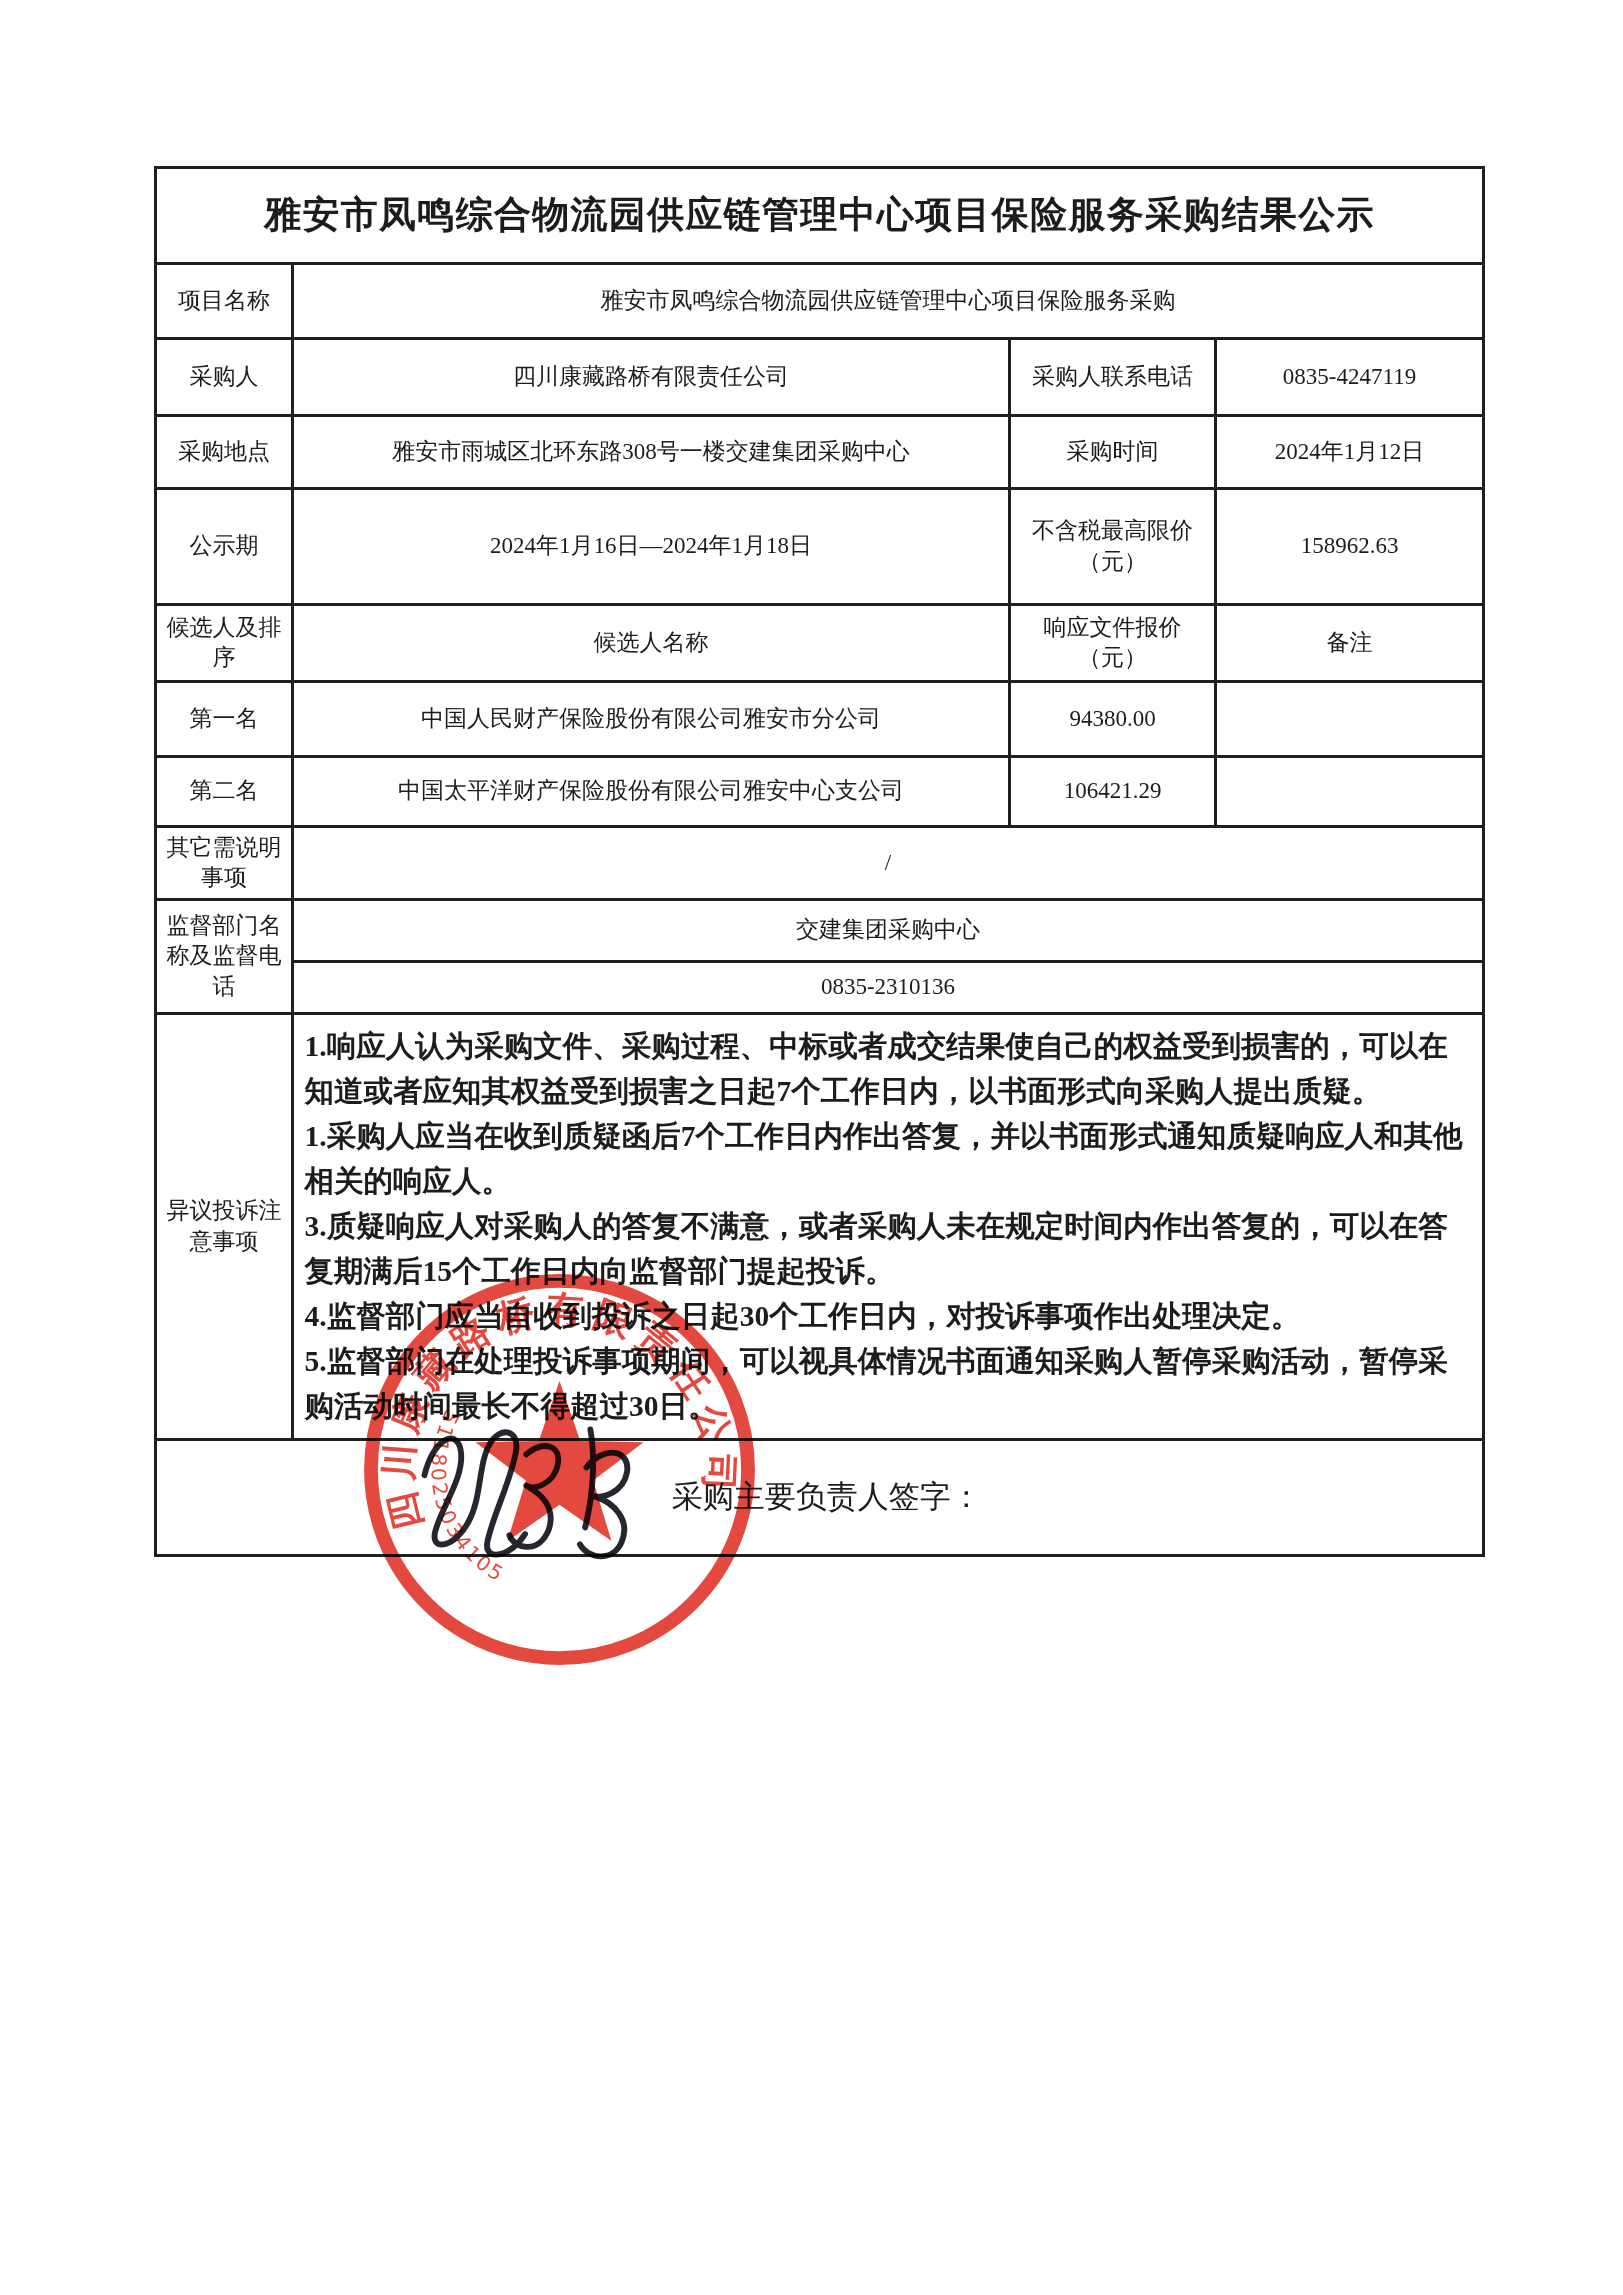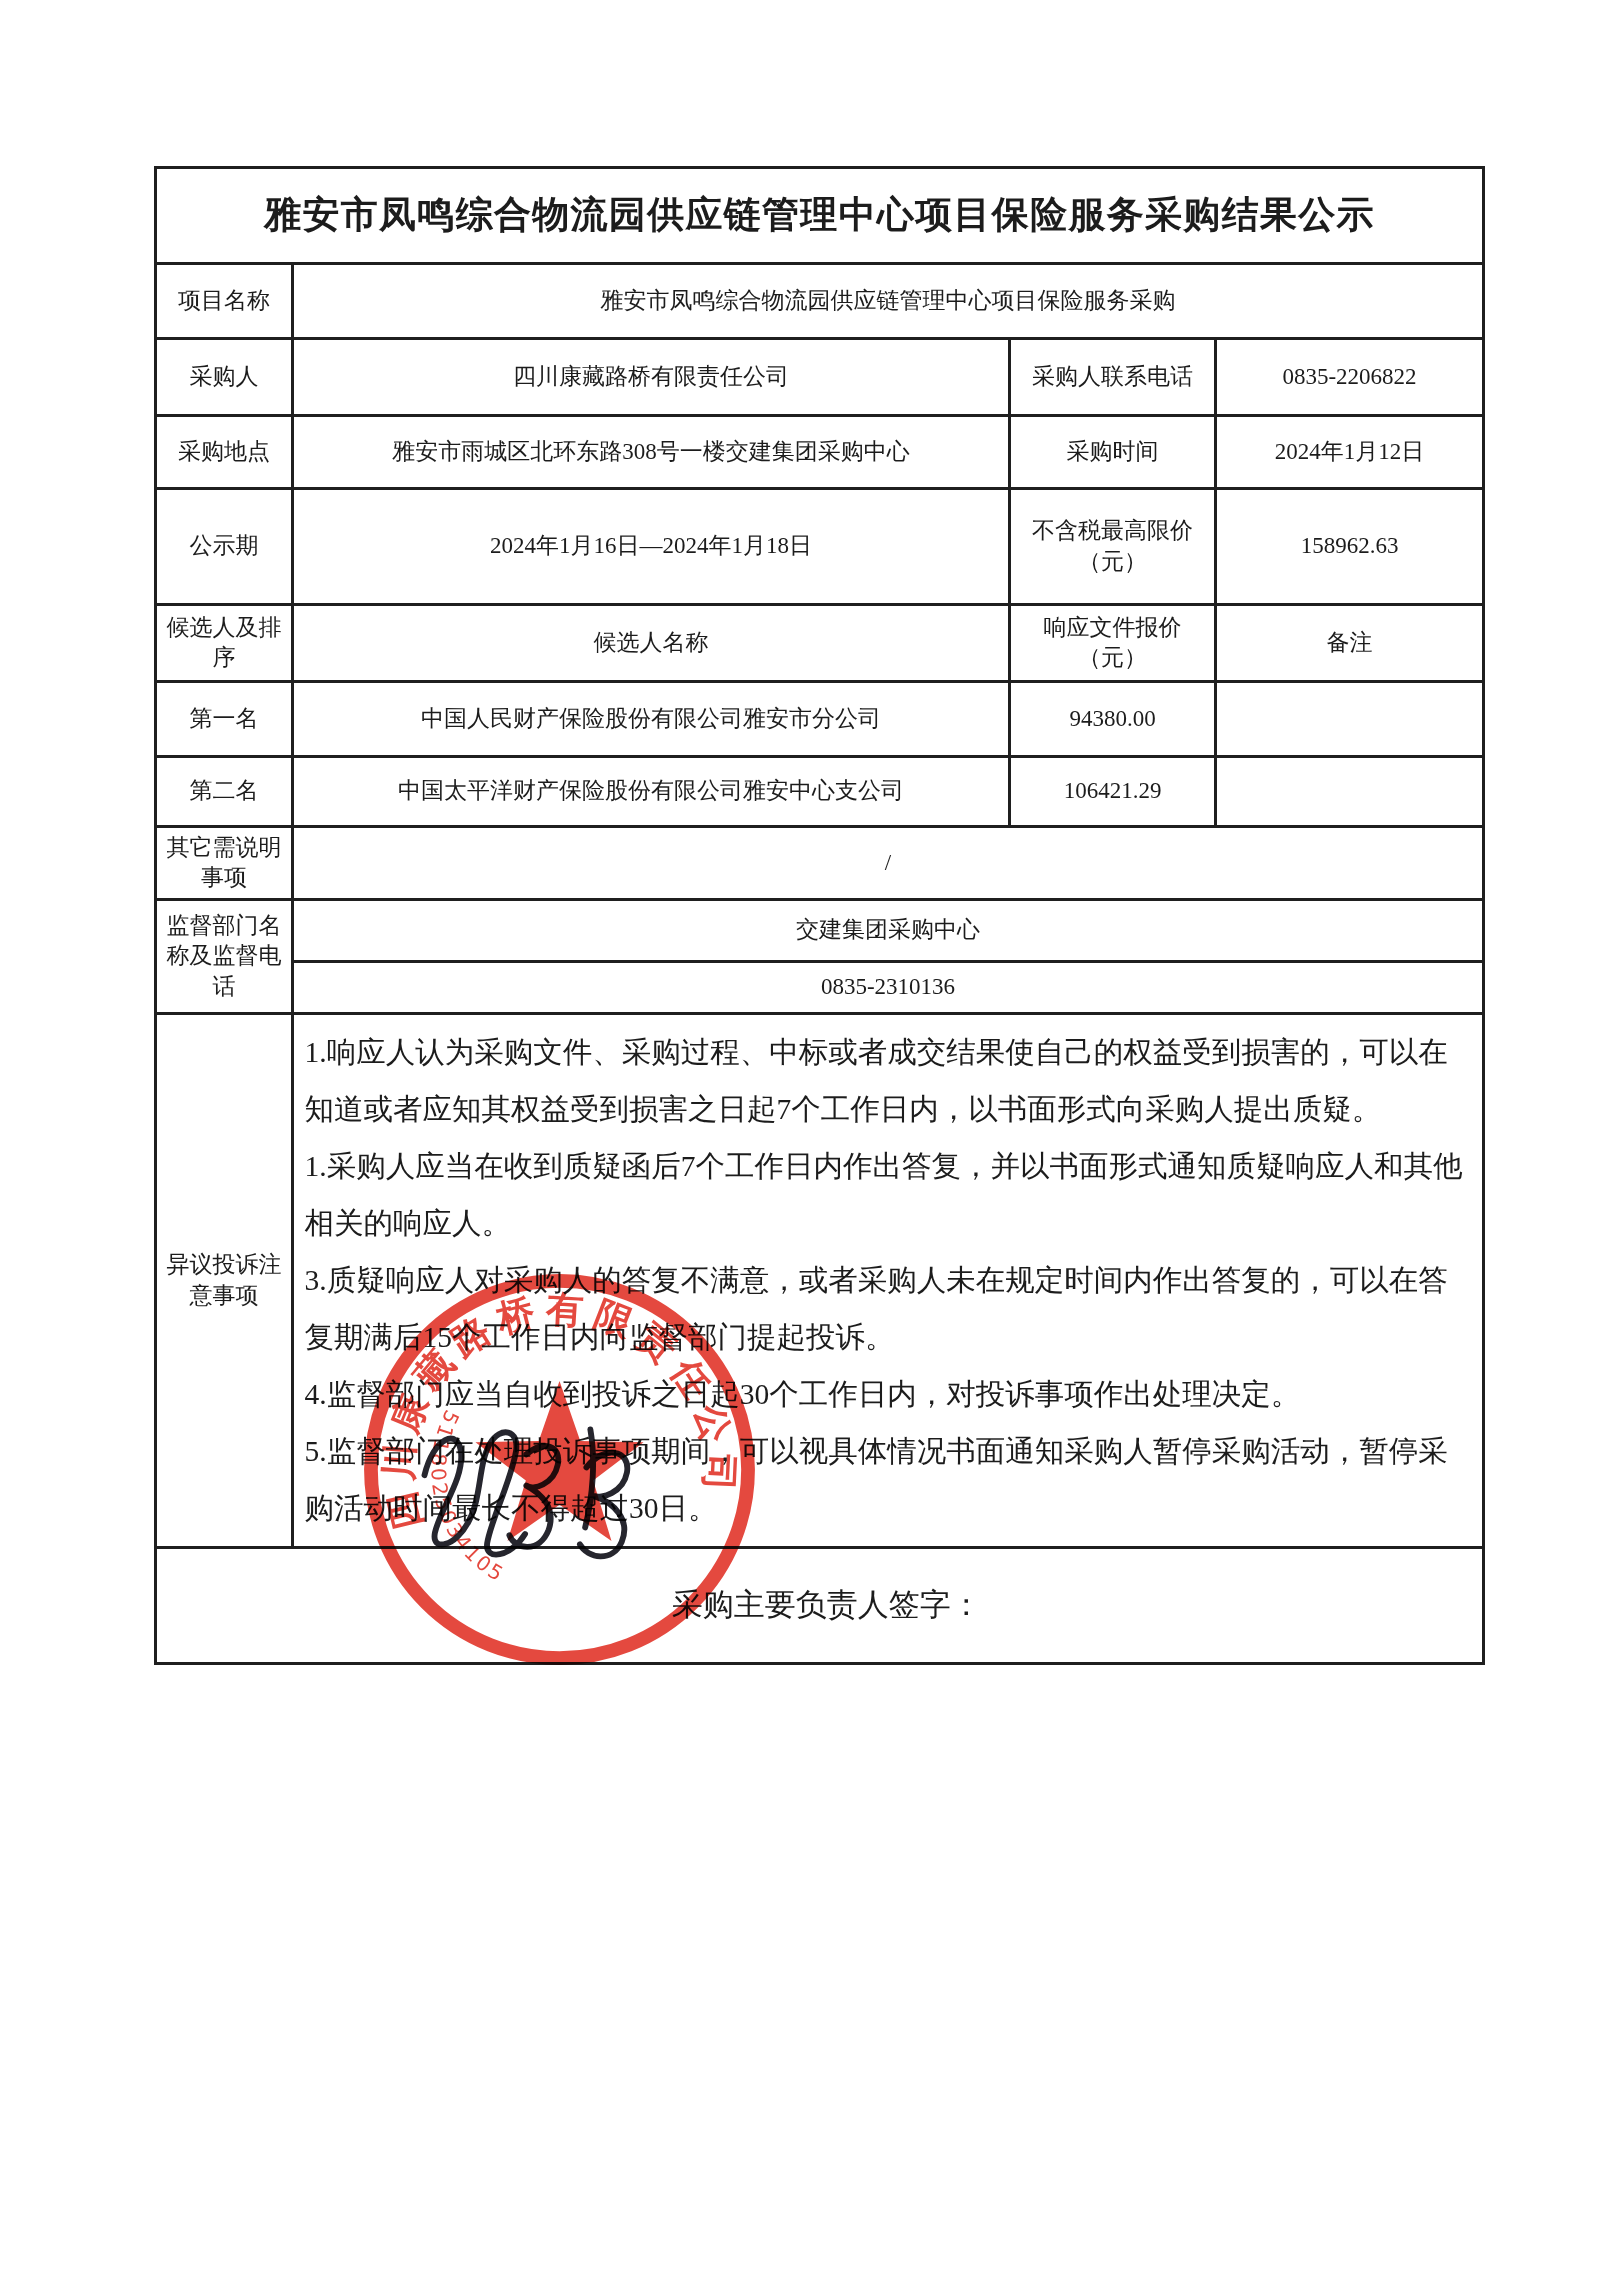--- a/index.html
+++ b/index.html
@@ -21,21 +21,21 @@
     word-break:break-all;
   }
   td.title-cell{
     font-family:Liberation Serif, serif;
     font-weight:700;font-size:37px;letter-spacing:1.3px;
     height:96px;
   }
   td.notes-cell{
     text-align:left;vertical-align:middle;
     padding:9.2px 13px 9.2px 10.5px;
-    font-size:29.5px;line-height:57px;
+    font-size:29.5px;line-height:45px;font-weight:bold;
   }
   td.sign-cell{
     text-align:center;padding-left:18.3px;font-size:31px;height:116px;
   }
   .stamp-wrap{
     position:absolute;left:350px;top:1260px;width:419px;height:419px;
     mix-blend-mode:multiply;opacity:.93;pointer-events:none;
   }
   .sig-wrap{
     position:absolute;left:390px;top:1372px;width:308px;height:209px;
@@ -57,21 +57,21 @@
     <td colspan="4" class="title-cell">雅安市凤鸣综合物流园供应链管理中心项目保险服务采购结果公示</td>
   </tr>
   <tr style="height:75px">
     <td>项目名称</td>
     <td colspan="3">雅安市凤鸣综合物流园供应链管理中心项目保险服务采购</td>
   </tr>
   <tr style="height:77px">
     <td>采购人</td>
     <td>四川康藏路桥有限责任公司</td>
     <td>采购人联系电话</td>
-    <td>0835-2206822</td>
+    <td>0835-4247119</td>
   </tr>
   <tr style="height:73px">
     <td>采购地点</td>
     <td>雅安市雨城区北环东路308号一楼交建集团采购中心</td>
     <td>采购时间</td>
     <td>2024年1月12日</td>
   </tr>
   <tr style="height:116px">
     <td>公示期</td>
     <td>2024年1月16日—2024年1月18日</td>

